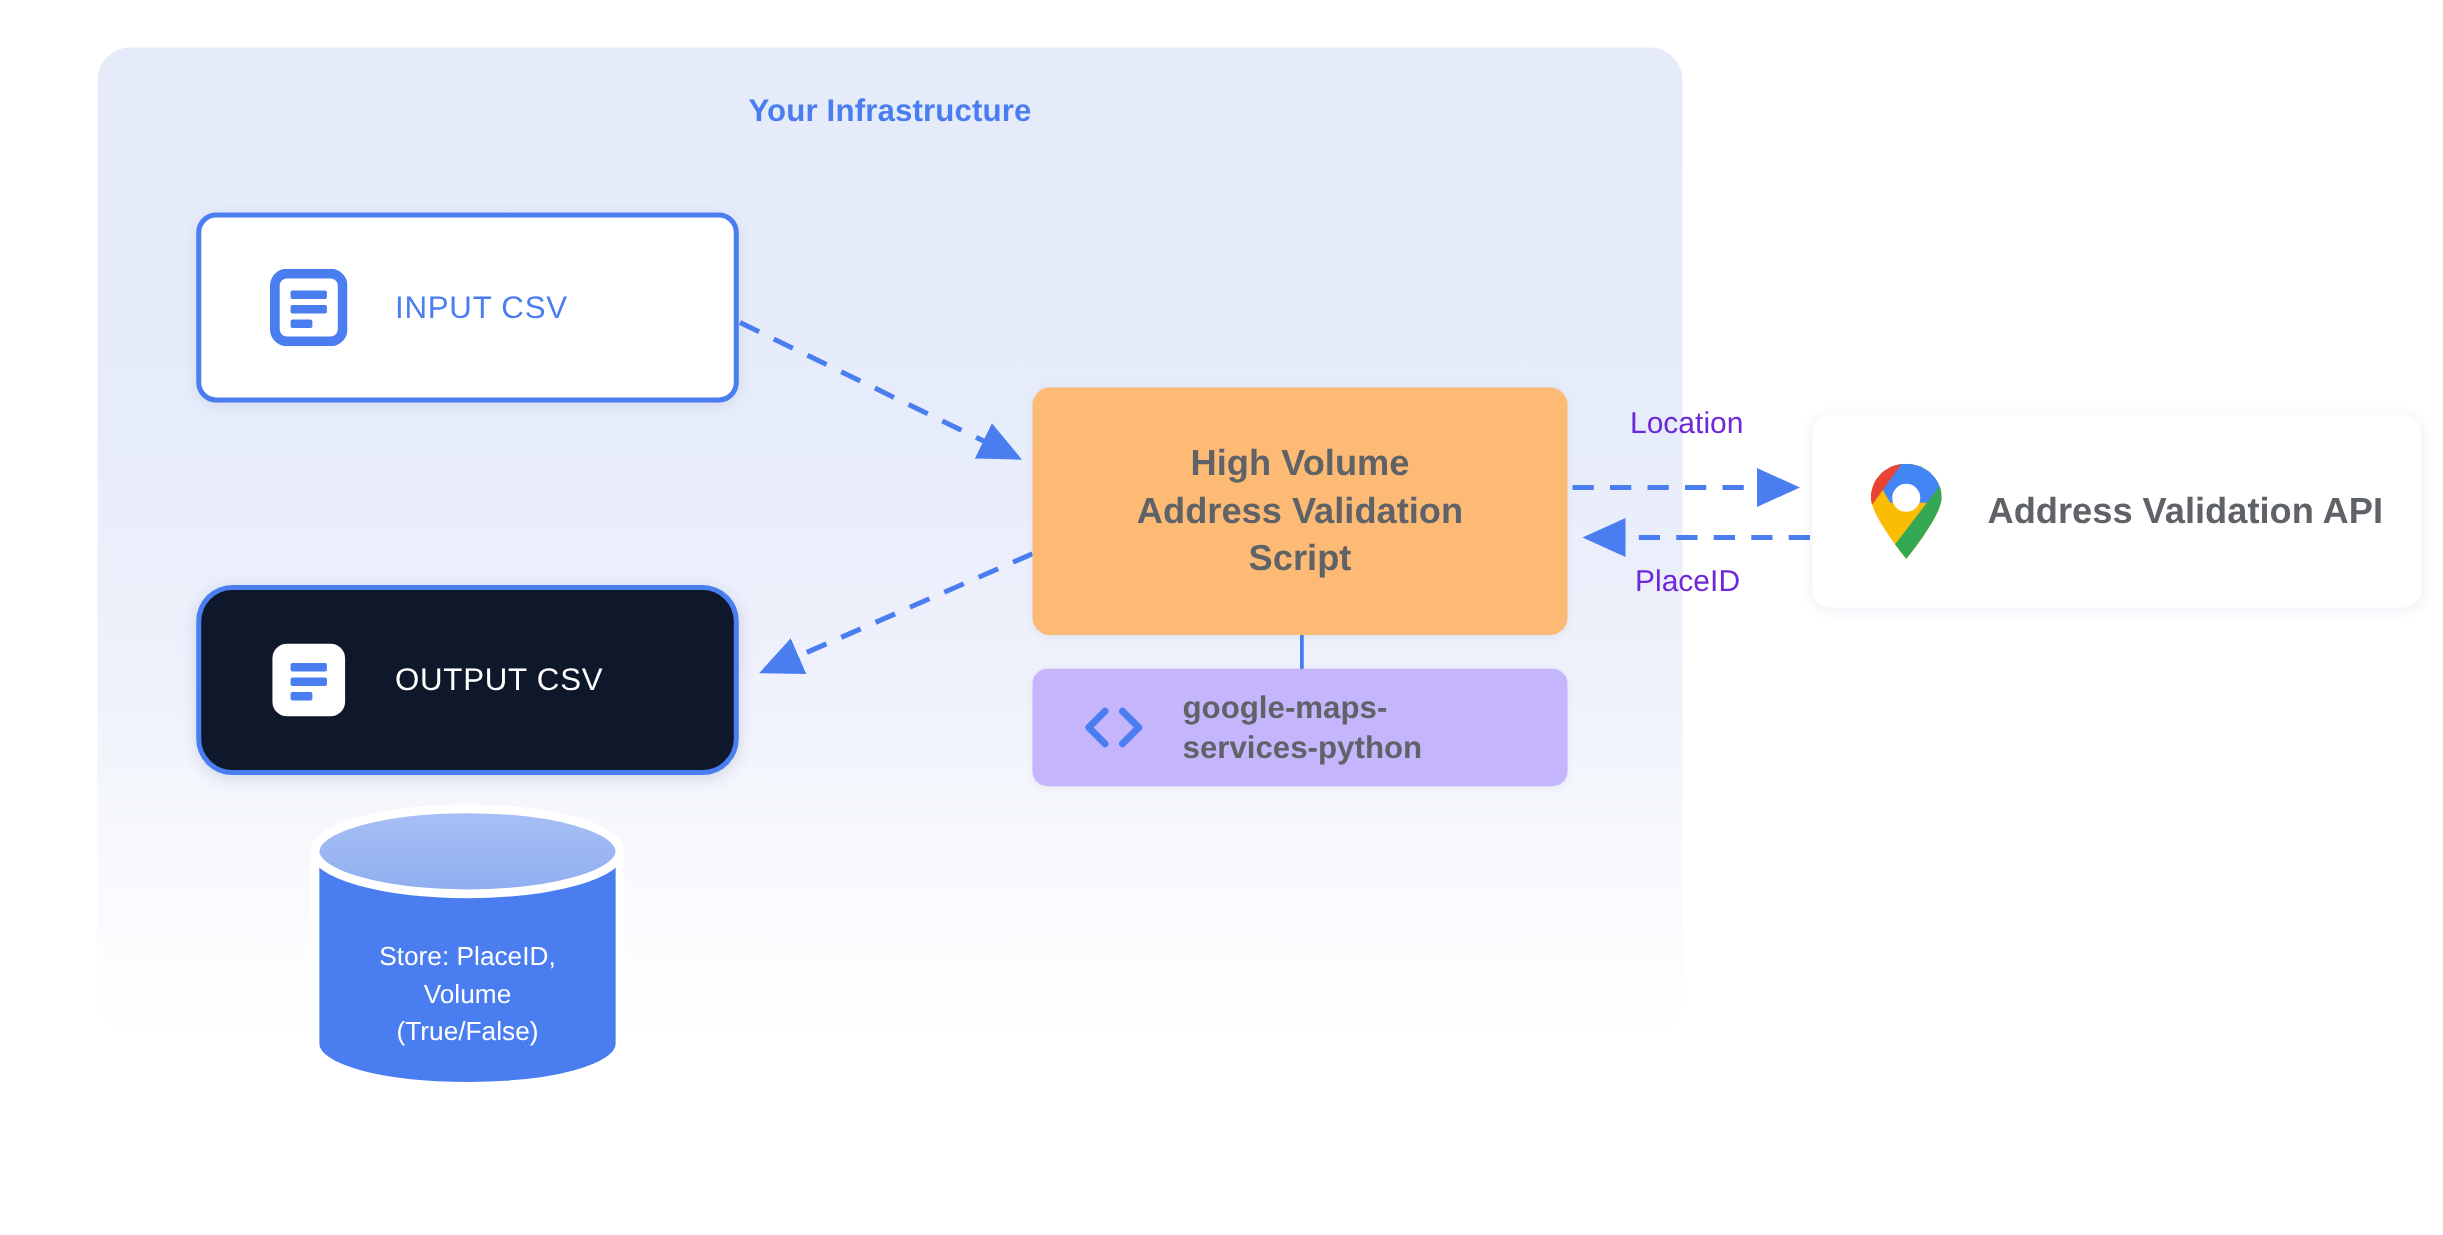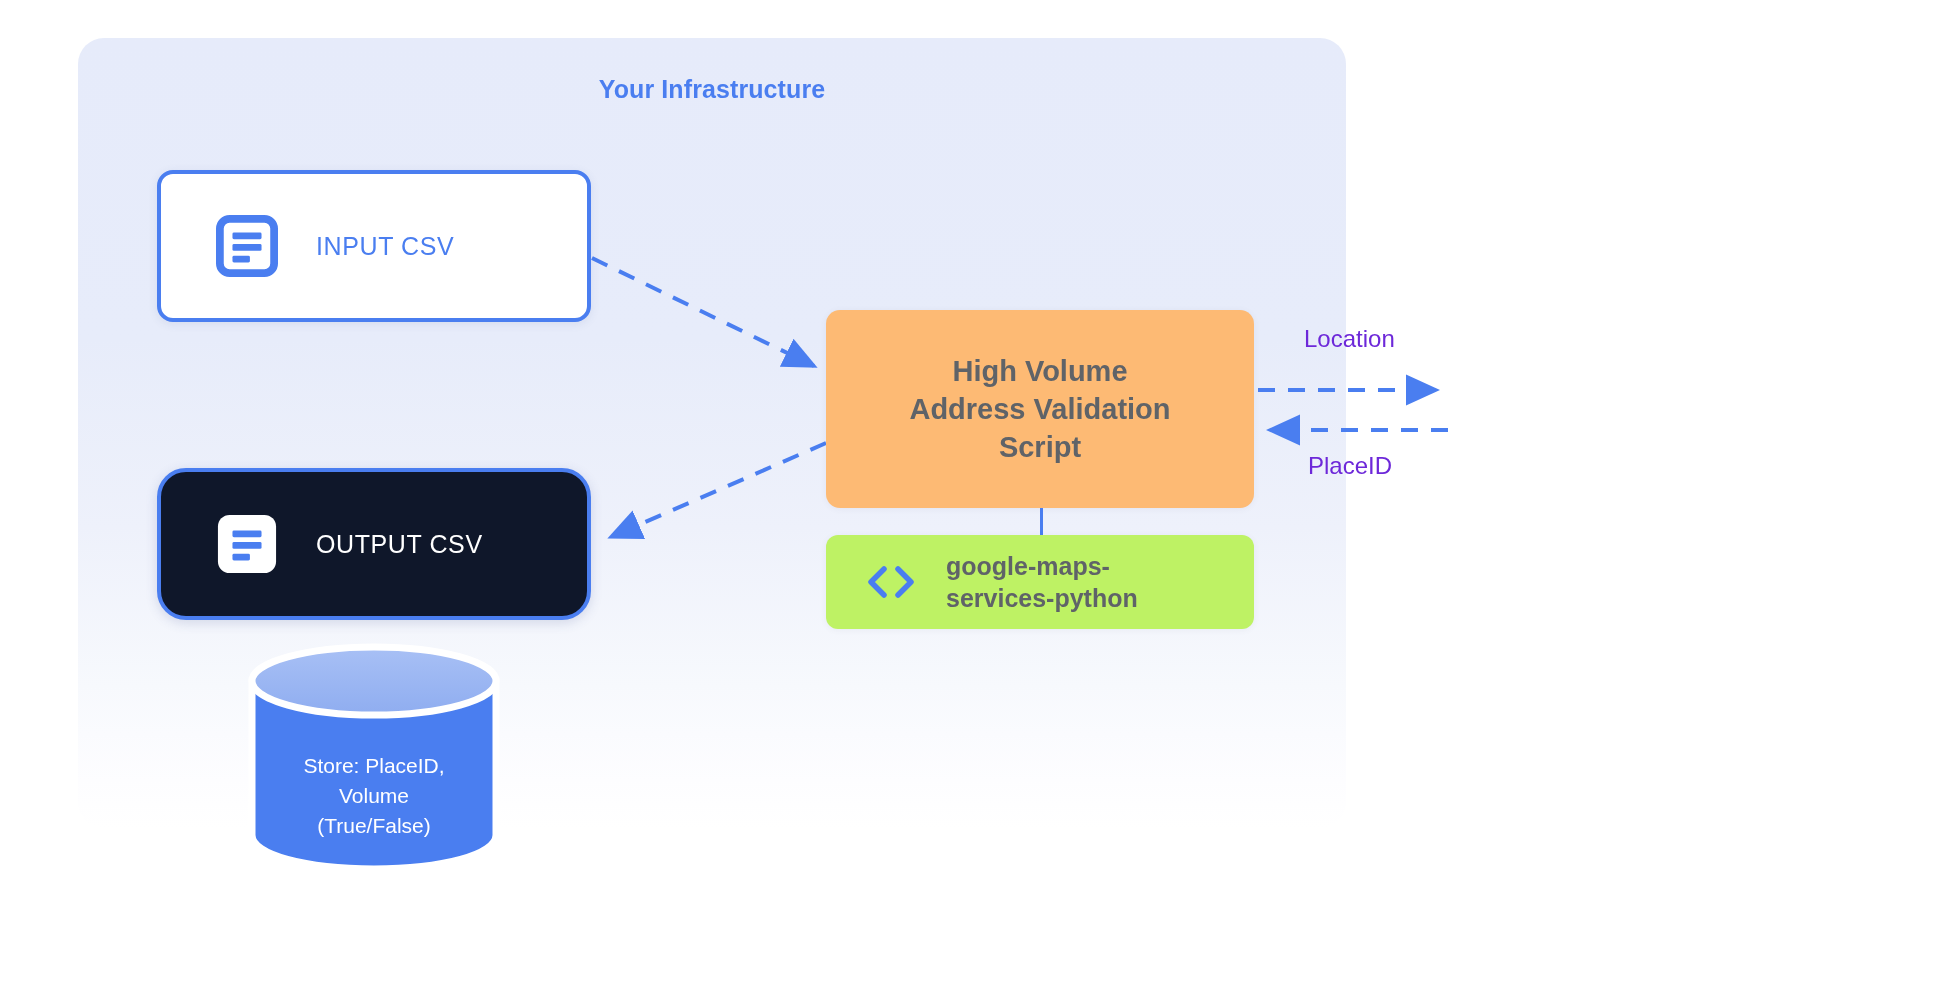--- a/index.html
+++ b/index.html
@@ -123,21 +123,21 @@
     height: 28px;
     background: #4a7ef0;
   }
 
   
   #library-box {
     left: 790px;
     top: 535px;
     width: 428px;
     height: 94px;
-    background: #bef264;
+    background: #c4b5fd;
     border-radius: 12px;
     box-shadow: 0 1px 6px rgba(80,90,110,0.07);
     padding-left: 38px;
   }
   #library-label {
     font-size: 25px;
     font-weight: bold;
     line-height: 1.3;
     color: #5f6368;
     margin-left: 28px;
@@ -272,20 +272,38 @@
     <svg class="code-icon" viewBox="0 0 54 40">
       <path d="M20 7 L7 20 L20 33" fill="none" stroke="#4a7ef0" stroke-width="5.5" stroke-linecap="round" stroke-linejoin="round"></path>
       <path d="M34 7 L47 20 L34 33" fill="none" stroke="#4a7ef0" stroke-width="5.5" stroke-linecap="round" stroke-linejoin="round"></path>
     </svg>
     <div id="library-label">
       <span>google-maps-</span><br>
       <span>services-python</span>
     </div>
   </div>
 
+  <div class="node" id="api-box">
+    <svg class="pin-icon" viewBox="0 0 66 80">
+      <defs>
+        <clipPath id="pinClip">
+          <path d="M33 79 C33 79 62 44 62 29 C62 13 48.5 1 33 1 C17.5 1 4 13 4 29 C4 44 33 79 33 79 Z"></path>
+        </clipPath>
+      </defs>
+      <g clip-path="url(#pinClip)">
+        <rect x="0" y="0" width="66" height="80" fill="#fbbc04"></rect>
+        <path d="M0 0 H66 V33 L20 33 Z" fill="#4285f4"></path>
+        <path d="M0 0 H30 L4 36 L0 36 Z" fill="#ea4335"></path>
+        <path d="M66 12 V80 H14 Z" fill="#34a853"></path>
+        <path d="M0 0 H24 L0 24 Z" fill="#ea4335"></path>
+      </g>
+      <circle cx="33" cy="29" r="11.5" fill="#ffffff"></circle>
+    </svg>
+    <div id="api-label">Address Validation API</div>
+  </div>
 
   <div id="datastore">
     <svg width="252" height="230" viewBox="0 0 252 230">
       <defs>
         <linearGradient id="topGrad" x1="0" y1="0" x2="0" y2="1">
           <stop offset="0%" stop-color="#a8c0f5"></stop>
           <stop offset="100%" stop-color="#8fadf0"></stop>
         </linearGradient>
       </defs>
       <path d="M4 38 V192 C4 212 58 226 126 226 C194 226 248 212 248 192 V38 Z" fill="#4a7ef0" stroke="#ffffff" stroke-width="7"></path>

